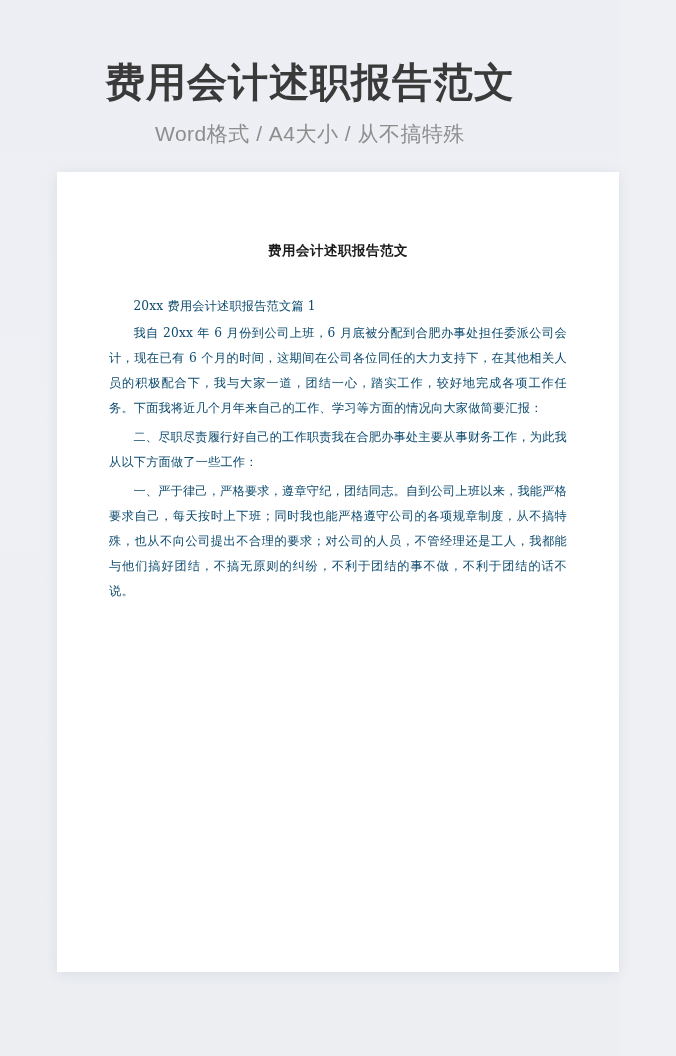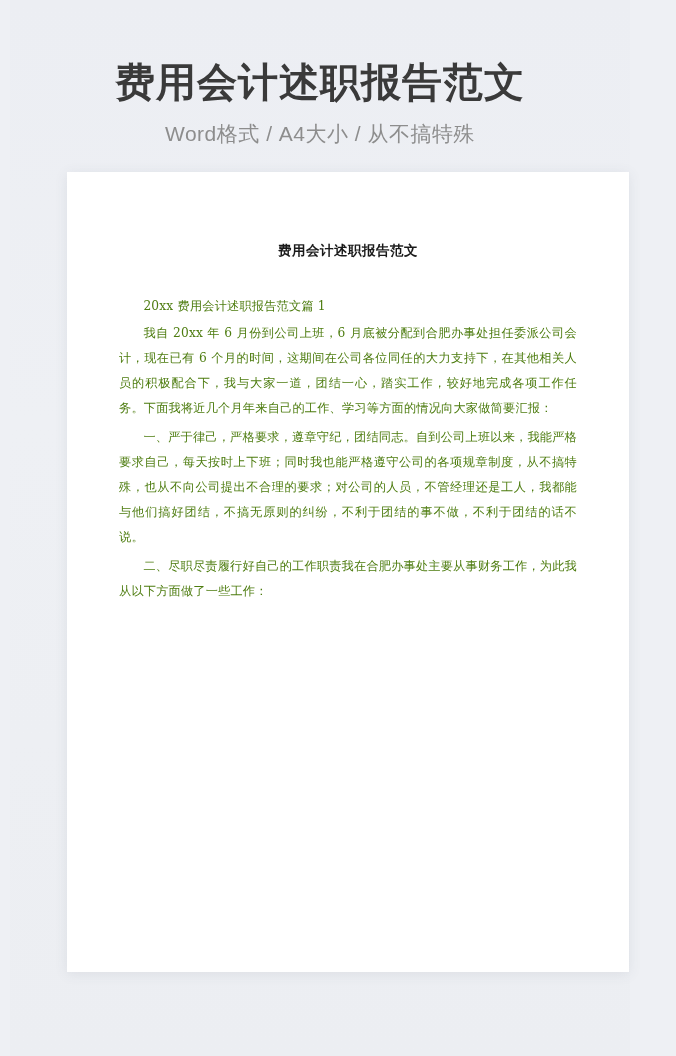--- a/index.html
+++ b/index.html
@@ -12,21 +12,20 @@
     background: #eef0f4;
     font-family: "Liberation Sans", "DejaVu Sans", sans-serif;
     overflow: hidden;
   }
   .page {
     position: relative;
     width: 620px;
     height: 1056px;
     background: linear-gradient(180deg, #eceef3 0%, #eef0f4 40%, #eceef2 100%);
     box-sizing: border-box;
-    margin-left: 10px;
   }
   .header {
     padding-top: 58px;
     text-align: center;
   }
   .header-title {
     font-size: 40px;
     font-weight: bold;
     color: #3a3a3a;
     letter-spacing: 1px;
@@ -60,21 +59,21 @@
     font-size: 13.5px;
     font-weight: bold;
     color: #1a1a1a;
     font-family: "DejaVu Serif", "Liberation Serif", serif;
     letter-spacing: 0.5px;
     margin: 0 0 34px 0;
   }
   .doc-para {
     font-family: "DejaVu Serif", "Liberation Serif", serif;
     font-size: 12.2px;
-    color: #4d7c0f;
+    color: #0c4a6e;
     line-height: 2.05;
     text-align: justify;
     text-indent: 2em;
     margin: 0 0 4px 0;
     letter-spacing: 0.2px;
   }
   .doc-para.first-line-label {
     margin-bottom: 2px;
   }
 </style>
@@ -86,18 +85,18 @@
   <div class="header">
     <h1 class="header-title">费用会计述职报告范文</h1>
     <div class="header-subtitle">Word格式 / A4大小 / 从不搞特殊</div>
   </div>
 
   <div class="doc-wrap">
     <div class="doc-inner">
       <div class="doc-title">费用会计述职报告范文</div>
       <p class="doc-para first-line-label">20xx 费用会计述职报告范文篇 1</p>
       <p class="doc-para">我自 20xx 年 6 月份到公司上班，6 月底被分配到合肥办事处担任委派公司会计，现在已有 6 个月的时间，这期间在公司各位同任的大力支持下，在其他相关人员的积极配合下，我与大家一道，团结一心，踏实工作，较好地完成各项工作任务。下面我将近几个月年来自己的工作、学习等方面的情况向大家做简要汇报：</p>
+      <p class="doc-para">二、尽职尽责履行好自己的工作职责我在合肥办事处主要从事财务工作，为此我从以下方面做了一些工作：</p>
       <p class="doc-para">一、严于律己，严格要求，遵章守纪，团结同志。自到公司上班以来，我能严格要求自己，每天按时上下班；同时我也能严格遵守公司的各项规章制度，从不搞特殊，也从不向公司提出不合理的要求；对公司的人员，不管经理还是工人，我都能与他们搞好团结，不搞无原则的纠纷，不利于团结的事不做，不利于团结的话不说。</p>
-      <p class="doc-para">二、尽职尽责履行好自己的工作职责我在合肥办事处主要从事财务工作，为此我从以下方面做了一些工作：</p>
     </div>
   </div>
 
 </div>
 
 </body></html>

